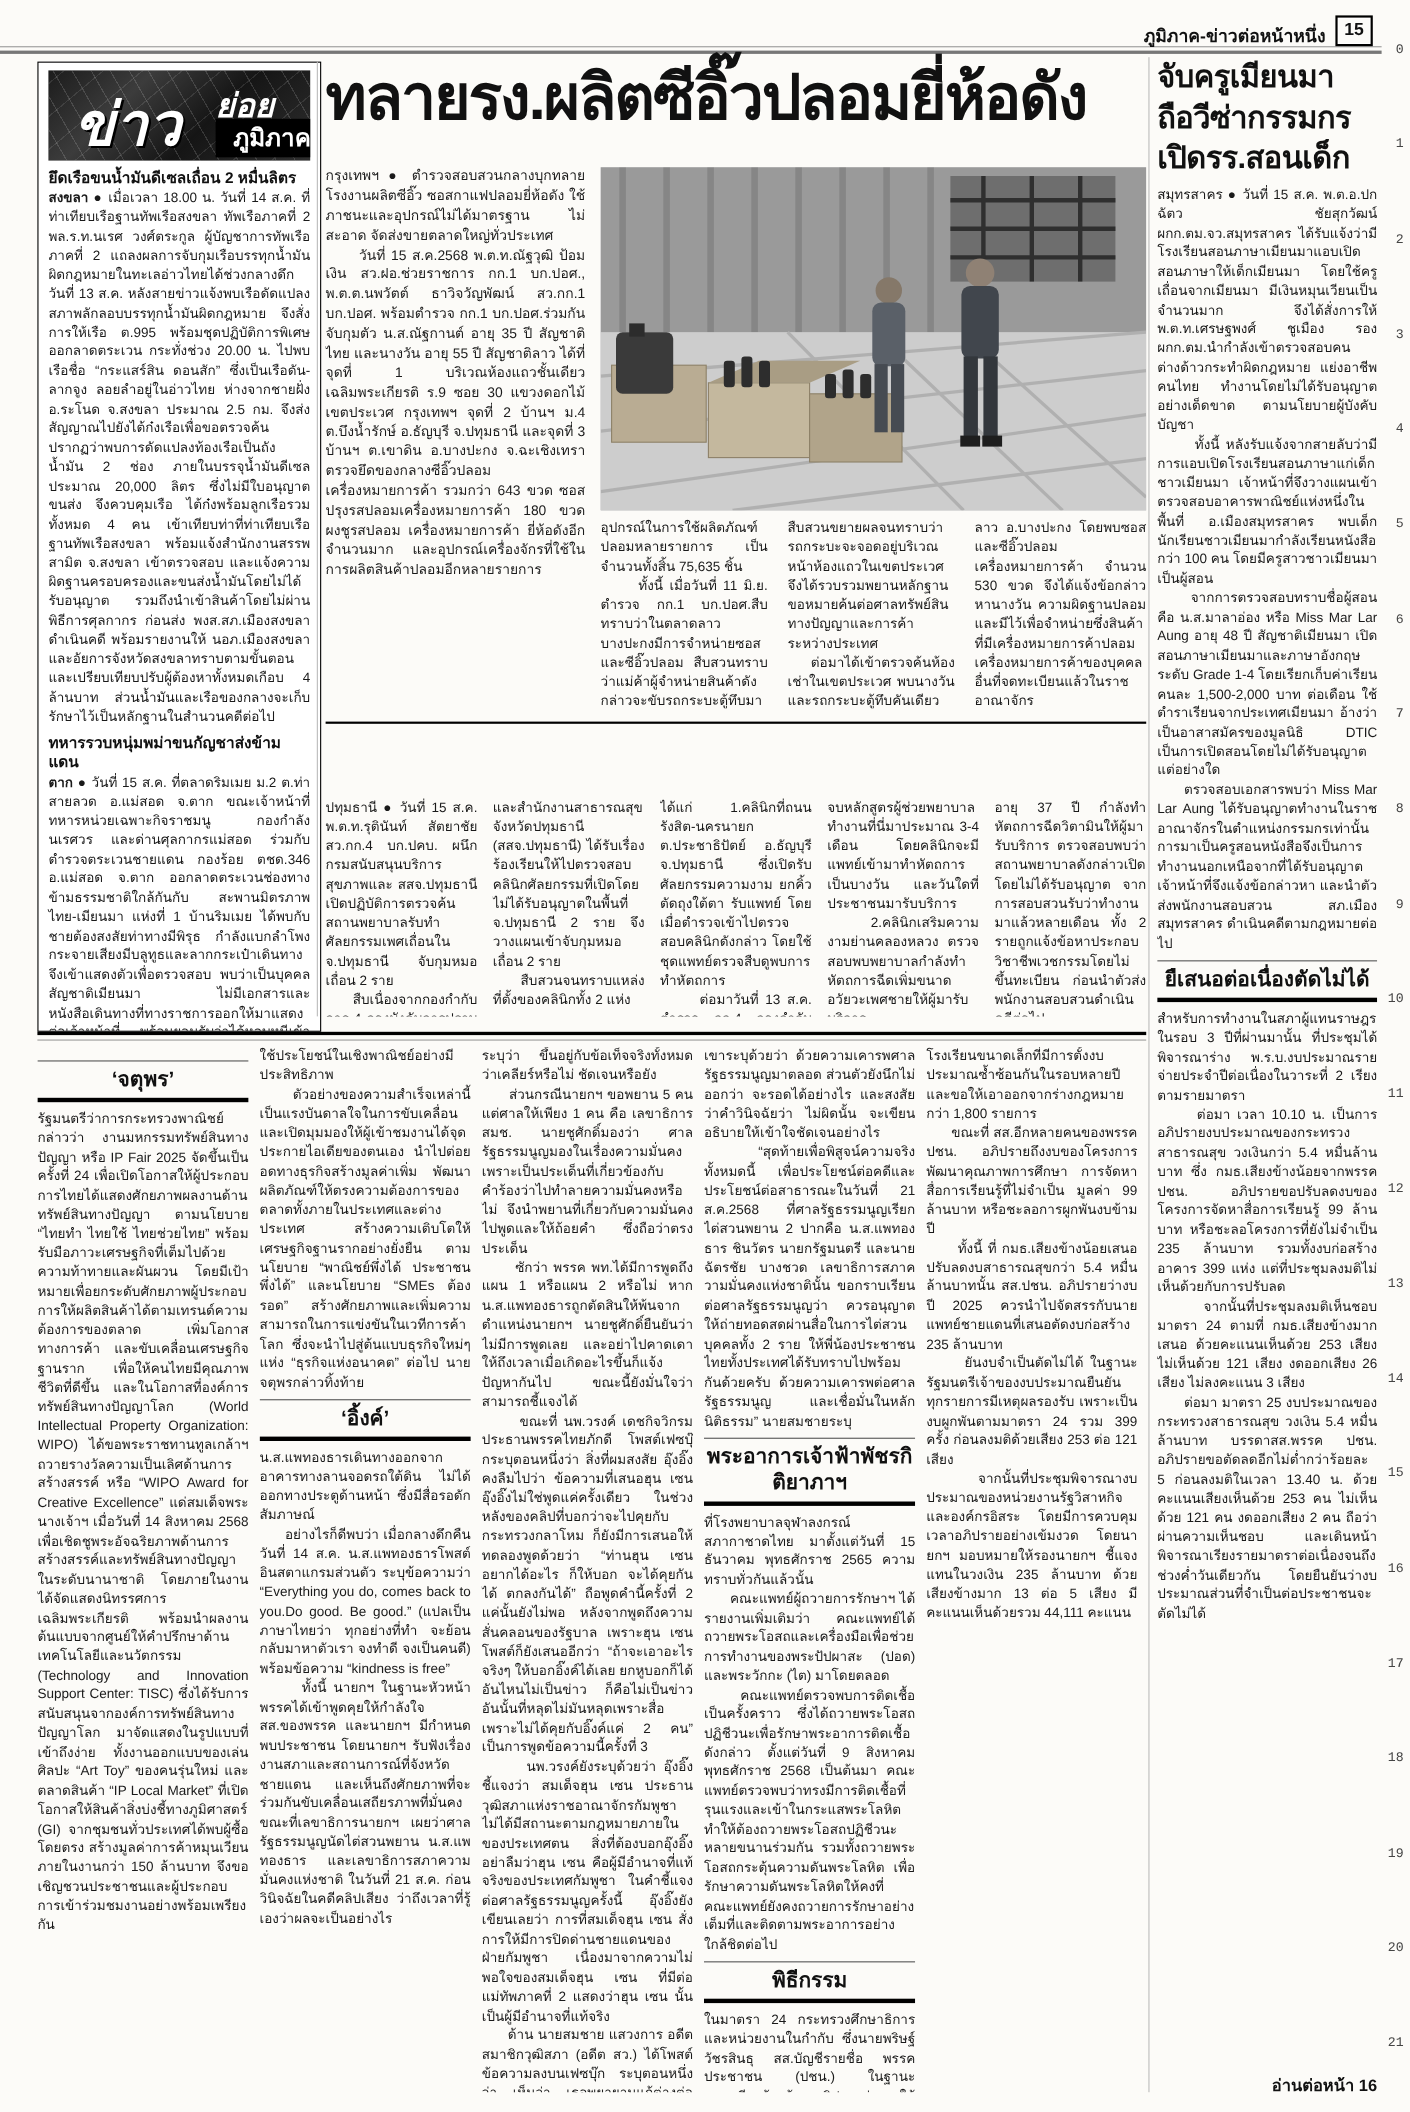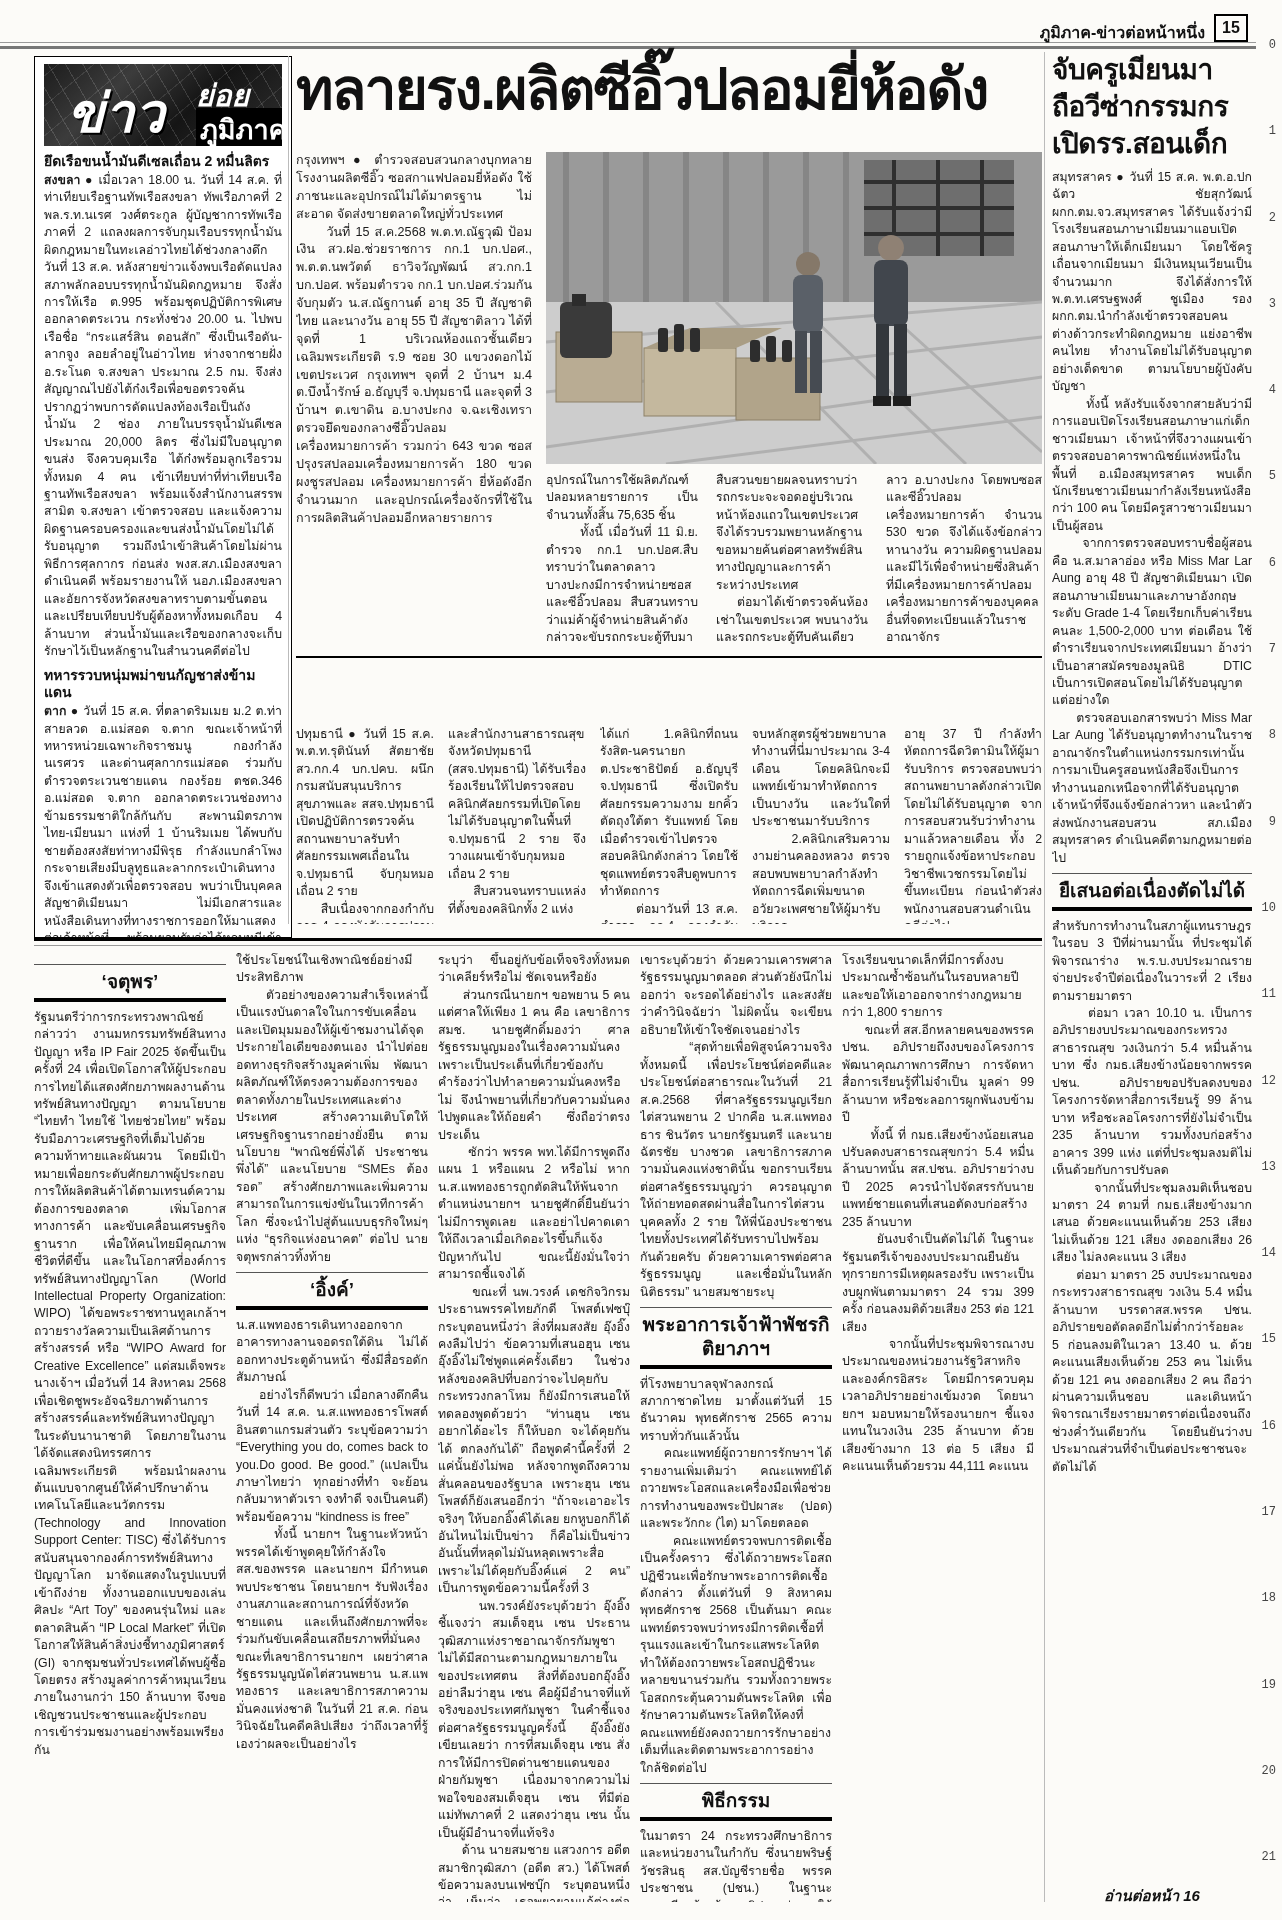--- a/index.html
+++ b/index.html
@@ -21,31 +21,31 @@
   .brief-box{border:1px solid #000;padding:7px 9px;background:#fff;}
   .brief-banner{position:relative;height:82px;background:
       linear-gradient(135deg,#1c1c1c 0%,#3c3c3c 30%,#151515 60%,#2e2e2e 100%);
       color:#fff;overflow:hidden;margin-bottom:6px;}
   .brief-banner:before{content:"";position:absolute;inset:0;
       background:repeating-linear-gradient(60deg,transparent 0 14px,rgba(255,255,255,.14) 14px 15px),
                  repeating-linear-gradient(-40deg,transparent 0 22px,rgba(255,255,255,.10) 22px 23px);}
   .brief-banner .w1{position:absolute;left:10px;top:6px;font-size:54px;font-weight:900;font-style:italic;
       text-shadow:2px 2px 0 #000;margin-left:13px;}
   .brief-banner .w2{position:absolute;left:152px;top:8px;font-size:30px;font-weight:900;font-style:italic;}
-  .brief-banner .w3{position:absolute;left:152px;top:44px;font-size:27px;font-weight:900;background:#000;
-      padding:0 4px;}
+  .brief-banner .w3{position:absolute;left:152px;top:44px;font-size:22px;font-weight:900;background:#000;
+      padding:0 16px;}
   .brief-head{font-weight:800;font-size:14px;margin:7px 0 2px;line-height:1.2;}
   .headline-main{font-weight:900;font-size:57px;letter-spacing:-2px;line-height:1.1;white-space:nowrap;}
   .headline-2{font-weight:900;font-size:43px;letter-spacing:-1px;text-align:center;line-height:1.1;}
   .rc-headline{font-weight:900;font-size:28px;line-height:1.32;letter-spacing:-.5px;}
   .sec-head{text-align:center;font-weight:800;font-size:19px;padding:5px 0 4px;border-top:1px solid #555;
             border-bottom:4px solid #000;margin:6px 0 7px;line-height:1.25;}
   .ruler{font-size:12px;color:#444;line-height:86.3px;text-align:right;white-space:pre-line;
          font-family:"Liberation Mono","DejaVu Sans Mono",monospace;}
-  .continue-note{font-weight:bold;font-style:italic;font-size:15px;text-align:center;}
+  .continue-note{font-weight:bold;font-size:15px;text-align:right;}
   .photo-frame{background:#bdbdbd;overflow:hidden;}
   .col{overflow:hidden;}
 </style>
 </head>
 <body>
 
 <div class="page">
 
   <div class="abs ruler" style="right:6px;top:2px;width:24px;height:1910px;">0
 1

